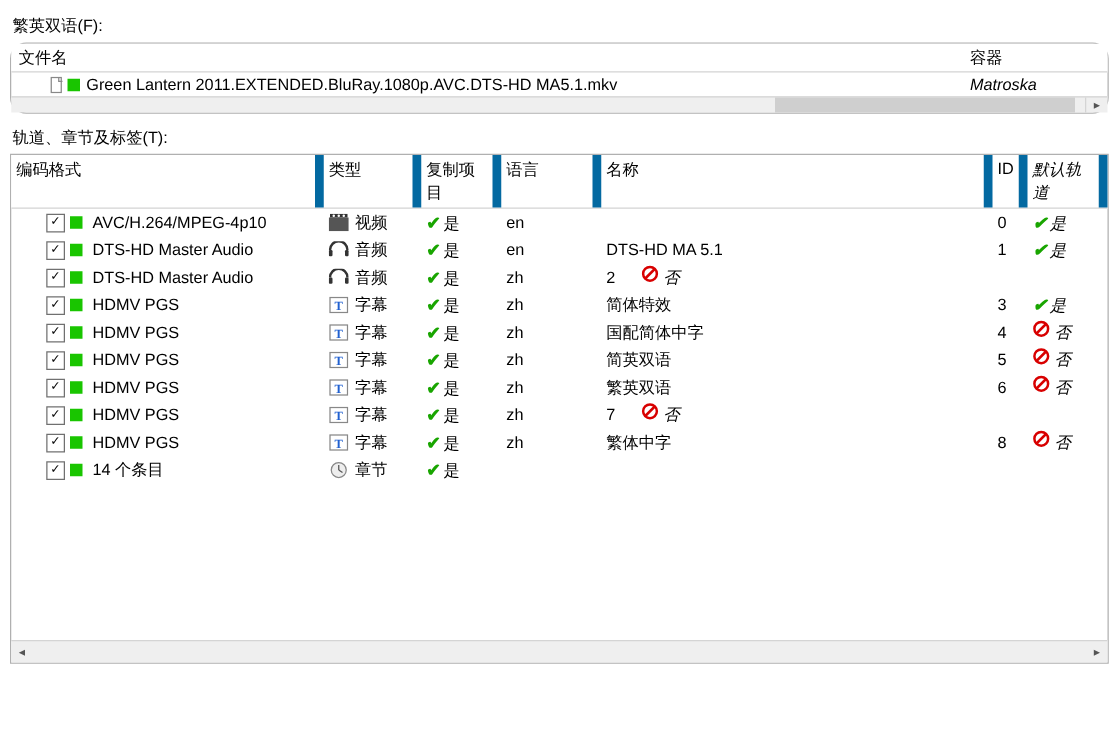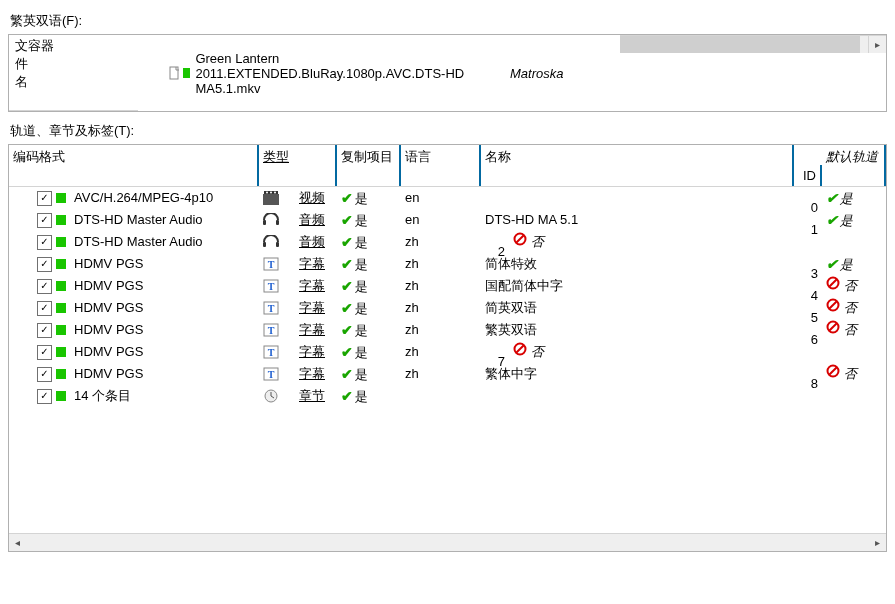--- a/index.html
+++ b/index.html
@@ -12,23 +12,24 @@
     width: 895px;
     box-sizing: border-box;
   }
   .section-label { margin: 4px 0 4px 2px; }
   .panel {
     border: 1px solid #b0b0b0;
     box-sizing: border-box;
     position: relative;
   }
   .input-files-area {
-    height: 78px;
-    display: flex;
-    flex-direction: row;
+    height: 57px;
+    display: flex;
+    flex-direction: column;
+    border-radius: 13px;
   }
   .file-header-row {
     display: flex;
     border-bottom: 1px solid #d4d4d4;
     background: #fff;
     font-size: 13px;
     padding: 2px 0;
   }
   .file-header-row .col-name { flex: 1; padding-left: 6px; }
   .file-header-row .col-container { width: 110px; }
@@ -72,29 +73,29 @@
     flex-direction: column;
   }
   .tracks-header {
     display: flex;
     border-bottom: 1px solid #d4d4d4;
     font-size: 13px;
     background: #fff;
   }
   .tracks-header > div {
     padding: 3px 4px;
-    border-right: 2px solid #0369a1;
+    border-right: 7px solid #0369a1;
     box-sizing: border-box;
   }
   .col-codec   { width: 250px; }
-  .col-type    { width: 78px; text-decoration: underline;  }
+  .col-type    { width: 78px;  }
   .col-copy    { width: 64px;  }
   .col-lang    { width: 80px;  }
   .col-trname  { flex: 1;      }
-  .col-id      { width: 28px; text-align: right; margin-top: 20px; }
+  .col-id      { width: 28px; text-align: left; }
   .col-default { width: 64px; font-style: italic;  }
   .track-row {
     display: flex;
     align-items: center;
     font-size: 13px;
     line-height: 22px;
     height: 22px;
   }
   .track-row > div {
     padding: 0 4px;
@@ -103,21 +104,21 @@
     white-space: nowrap;
   }
   .codec-cell { display:flex; align-items:center; gap:4px; padding-left:28px !important; }
   .chk {
     width:13px; height:13px;
     border:1px solid #707070;
     display:inline-flex; align-items:center; justify-content:center;
     font-size:10px; line-height:1;
     background:#fff; color:#000;
   }
-  .type-cell { display:flex; align-items:center; gap:20px; }
+  .type-cell { display:flex; align-items:center; gap:5px; }
   .type-icon { width:16px; height:14px; display:inline-flex; align-items:center; justify-content:center; font-size:12px; }
   .green-check { color:#19a500; font-weight:bold; font-size:14px; margin-right:2px; }
   .red-no { display:inline-flex; width:14px; height:14px; }
   .tracks-body { flex:1; overflow:hidden; }
   .hscroll-bottom {
     height: 17px;
     border-top: 1px solid #d4d4d4;
     display:flex;
     background:#efefef;
   }

